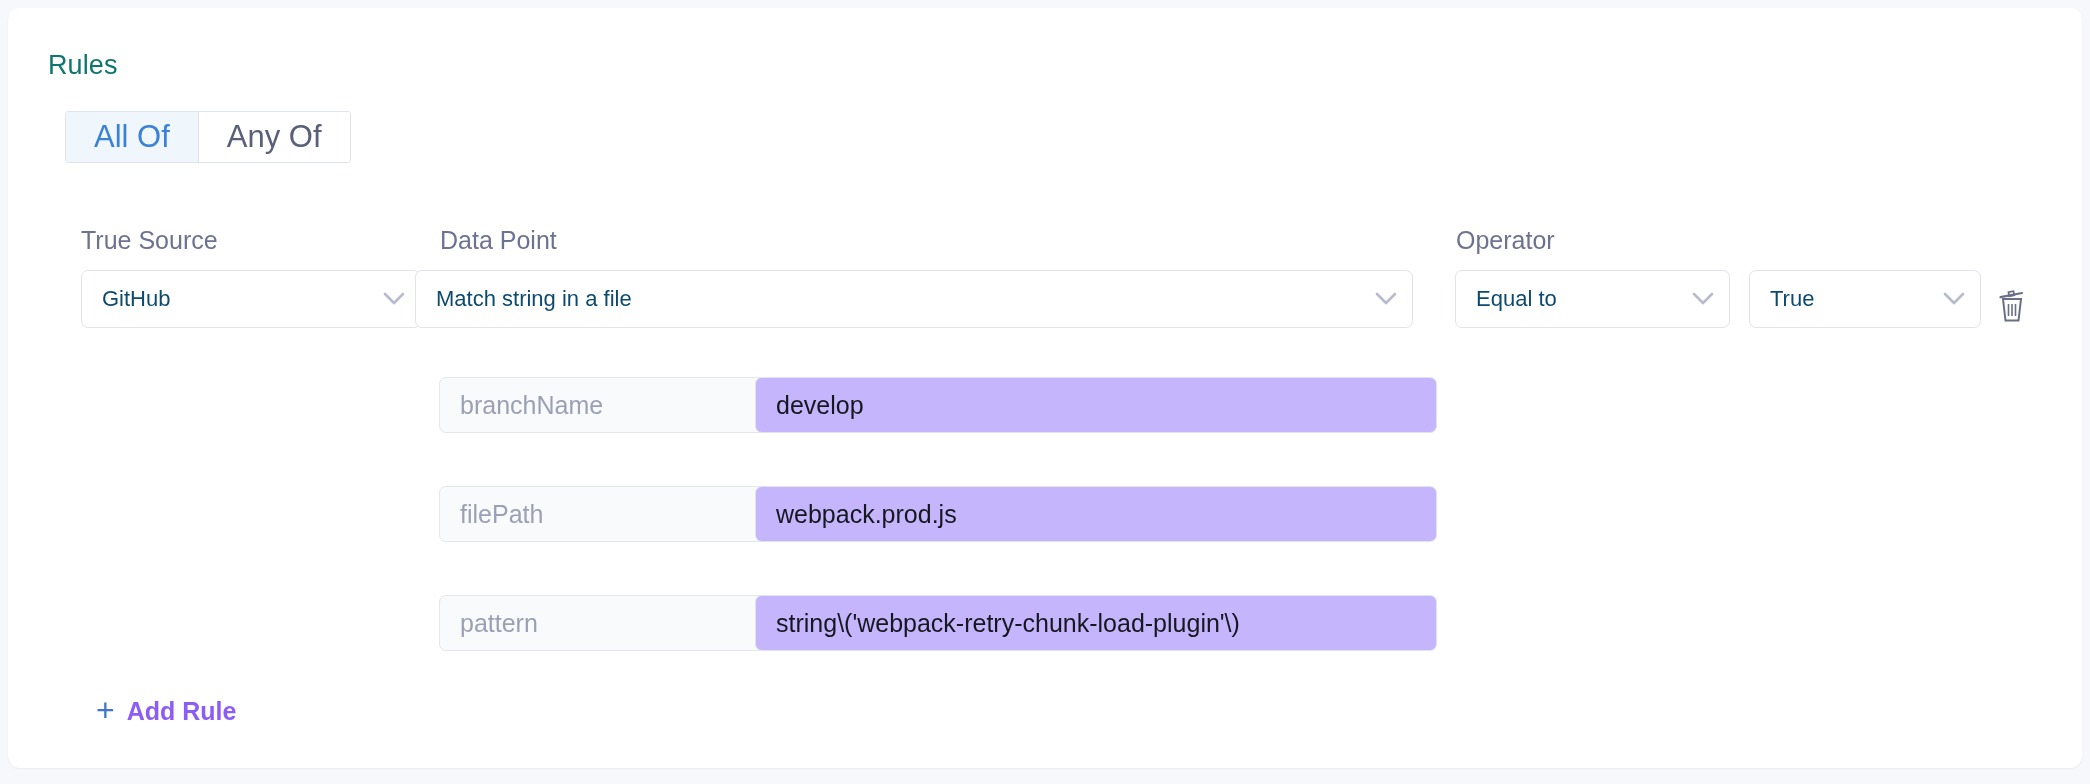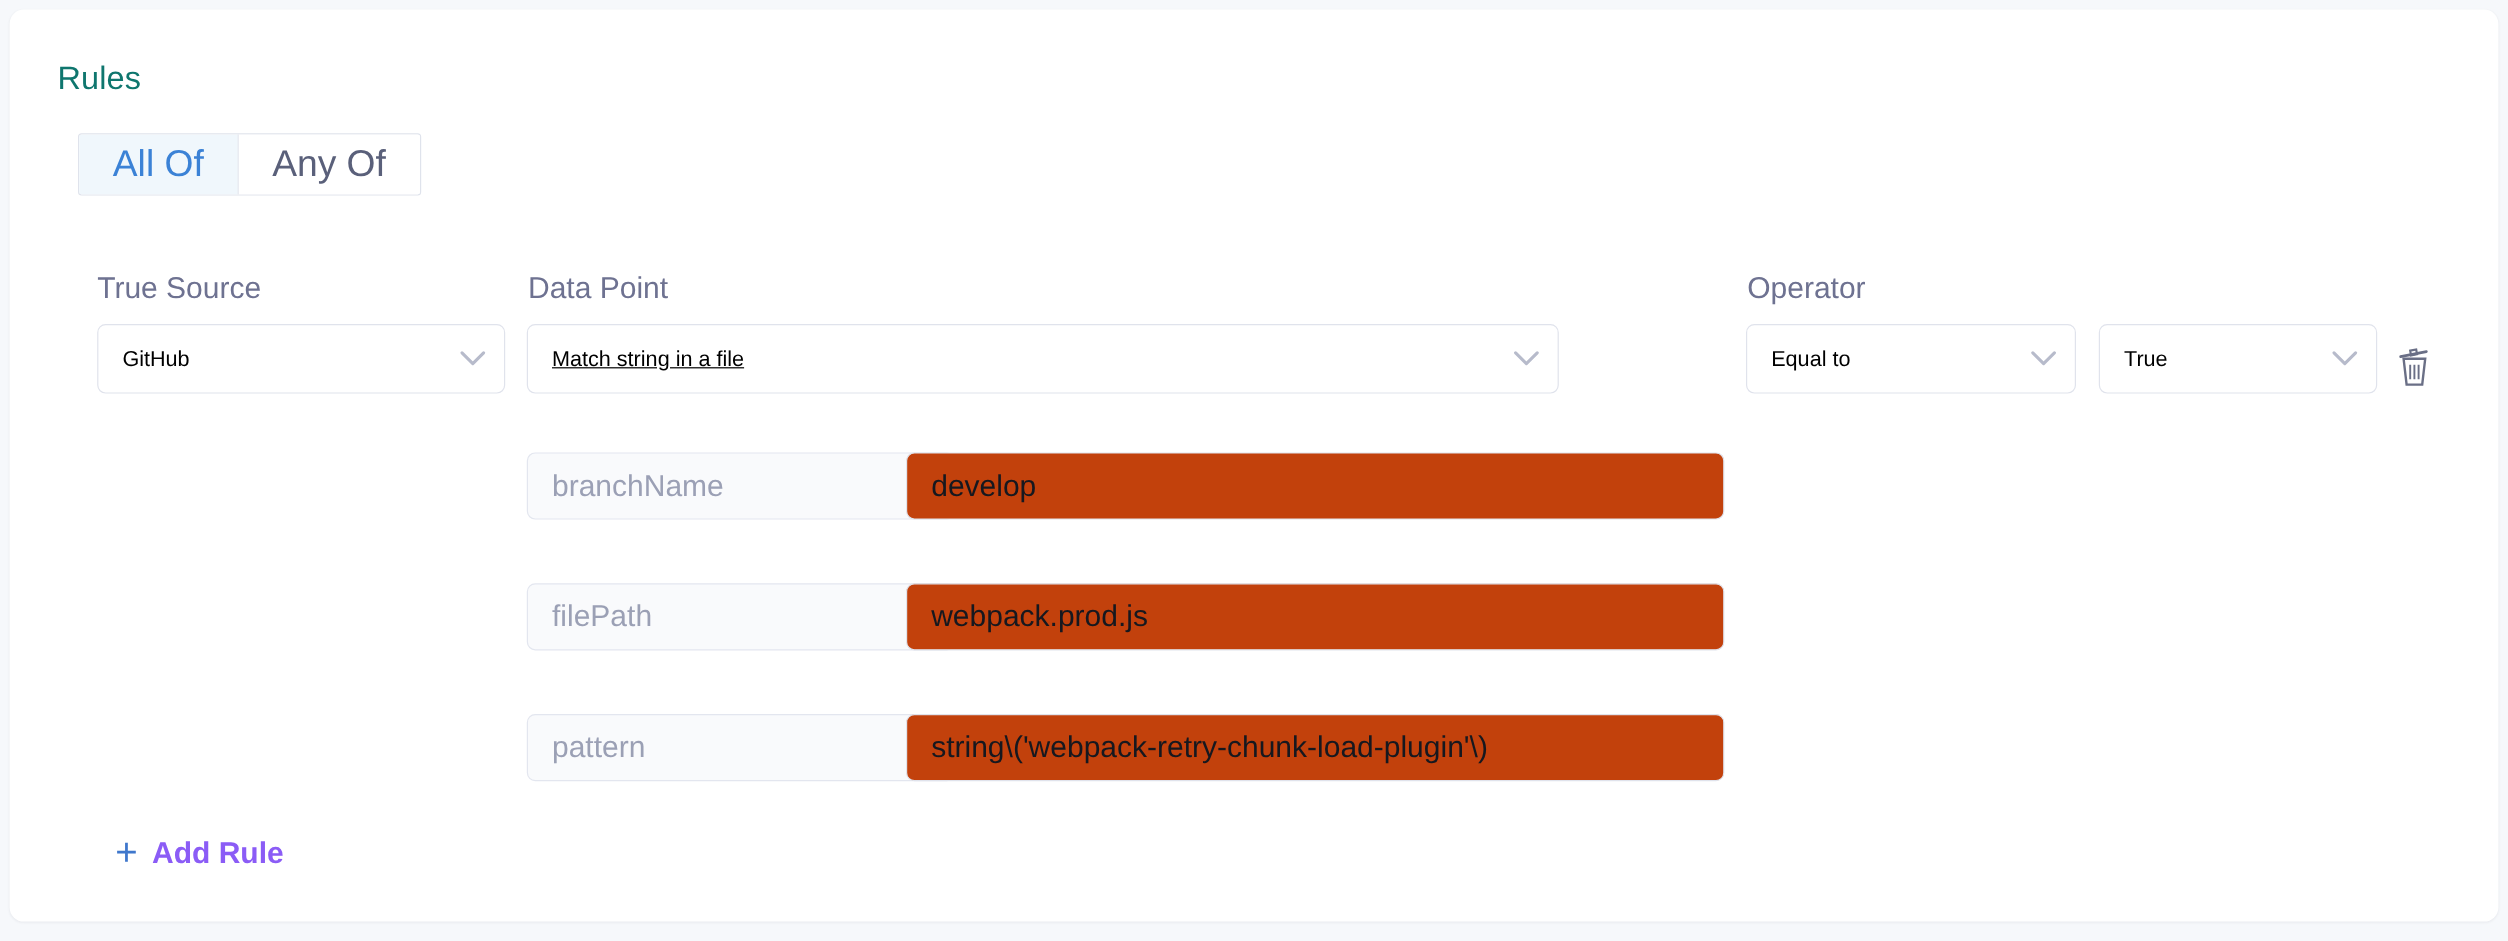--- a/index.html
+++ b/index.html
@@ -83,40 +83,40 @@
     position: absolute;
     height: 58px;
     background: #ffffff;
     border: 1px solid #e0e3ec;
     border-radius: 7px;
     display: flex;
     align-items: center;
     cursor: pointer;
   }
   .select-value {
-    font-size: 18px;
-    color: #000000;
+    font-size: 22px;
+    color: #0c4a6e;
     padding-left: 20px;
     white-space: nowrap;
     overflow: hidden;
     text-overflow: ellipsis;
     flex: 1;
   }
   .chev {
     width: 40px;
     display: flex;
     align-items: center;
     justify-content: center;
     flex: none;
     margin-right: 6px;
   }
   .chev svg { display: block; }
 
   #select-data-source { left: 73px;   top: 262px; width: 340px; }
-  #select-data-point  { left: 431px;  top: 262px; width: 860px; text-decoration: underline; }
+  #select-data-point  { left: 407px;  top: 262px; width: 998px; }
   #select-operator    { left: 1447px; top: 262px; width: 275px; }
   #select-value       { left: 1741px; top: 262px; width: 232px; }
 
   
   #delete-rule-button {
     position: absolute;
     left: 1982px;
     top: 276px;
     width: 44px;
     height: 46px;
@@ -144,21 +144,21 @@
     font-size: 25px;
     color: #9ba0b5;
     padding-left: 20px;
   }
   .param-val {
     position: absolute;
     left: 316px;
     top: 0;
     width: 682px;
     height: 56px;
-    background: #c2410c;
+    background: #c4b5fd;
     border: 1px solid #e0e3ec;
     border-radius: 7px;
     display: flex;
     align-items: center;
   }
   .param-val span {
     font-size: 25px;
     color: #16181f;
     padding-left: 20px;
     white-space: nowrap;

